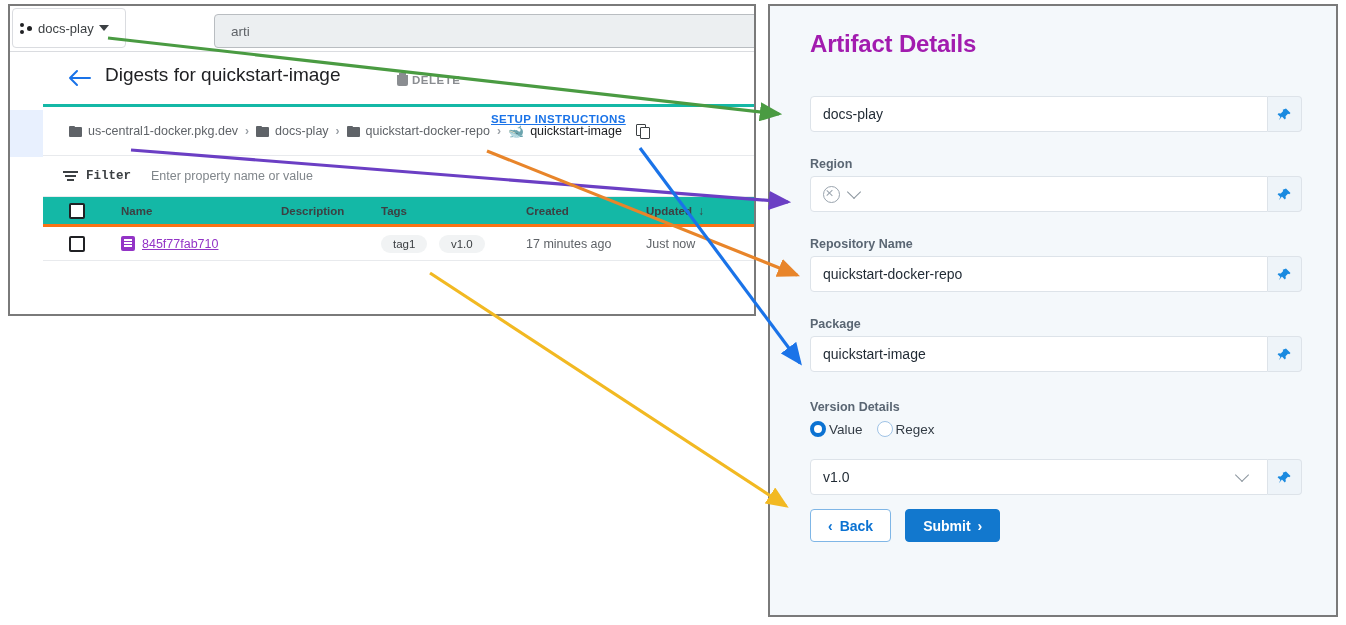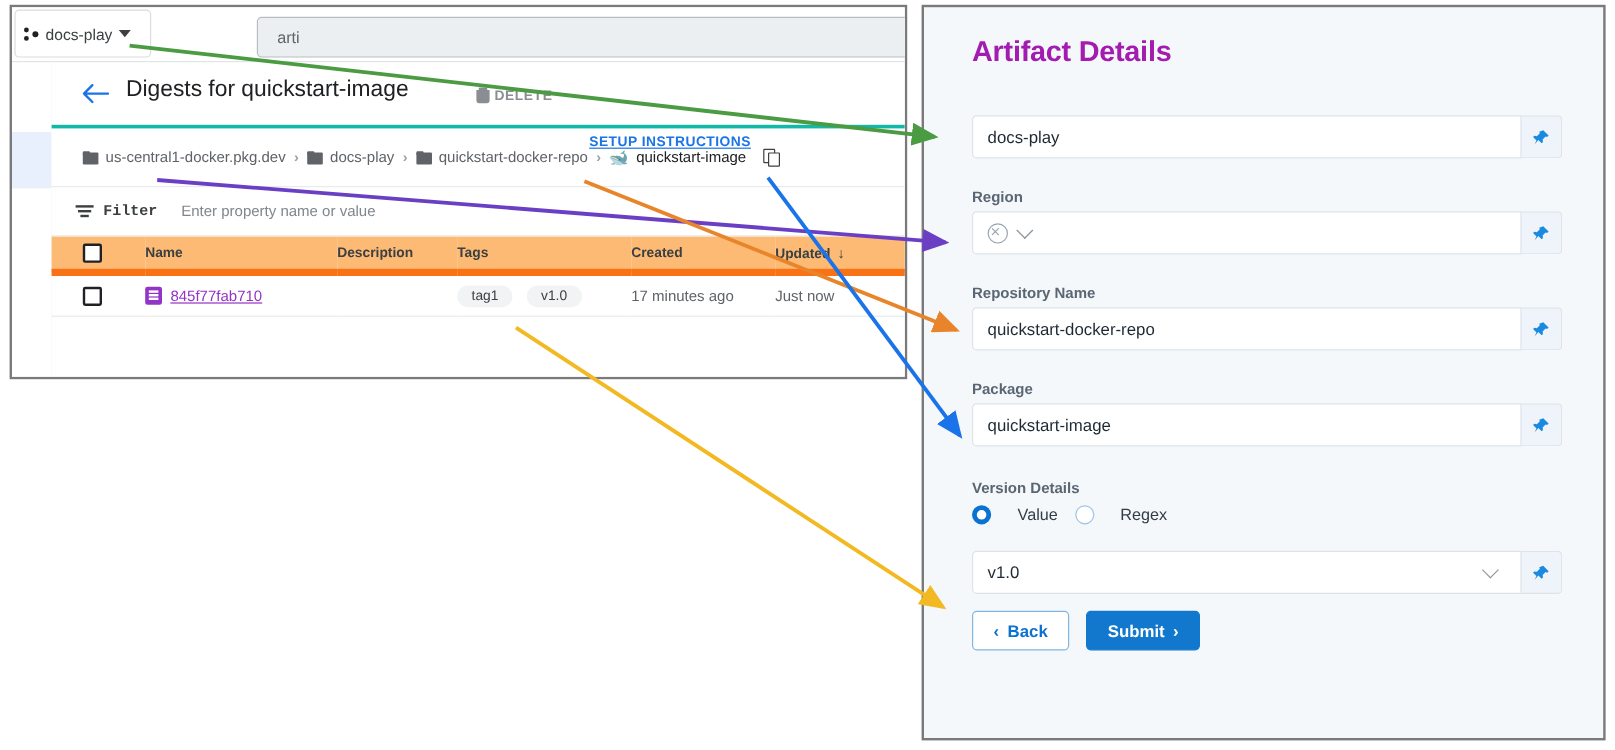--- a/index.html
+++ b/index.html
@@ -66,22 +66,22 @@
       display:flex;align-items:center;padding-left:20px;gap:8px;}
   .filt-ic{width:15px;height:12px;position:relative;}
   .filt-ic i{position:absolute;height:1.7px;background:#3c4043;left:0;}
   .filt-ic i:nth-child(1){width:15px;top:1px;}
   .filt-ic i:nth-child(2){width:11px;top:5px;left:2px;}
   .filt-ic i:nth-child(3){width:7px;top:9px;left:4px;}
   .filt-lab{font-size:12.5px;font-weight:700;color:#3c4043;font-family:Liberation Mono, monospace;}
   .filt-ph{font-size:12.5px;color:#80868b;margin-left:12px;}
 
   table.dtab{width:100%;border-collapse:collapse;table-layout:fixed;}
-  table.dtab th{background:#fdba74;text-align:left;font-size:11.5px;font-weight:700;
-      color:#3c4043;height:27px;padding:0;border-bottom:6px solid #f97316;}
+  table.dtab th{background:#14b8a6;text-align:left;font-size:11.5px;font-weight:700;
+      color:#3c4043;height:27px;padding:0;border-bottom:3px solid #f97316;}
   table.dtab td{height:33px;padding:0;font-size:12.5px;color:#5f6368;
       border-bottom:1px solid #e8eaed;}
   .c-chk{width:52px;padding-left:26px!important;}
   .c-name{width:160px;}
   .c-desc{width:100px;}
   .c-tags{width:145px;}
   .c-created{width:120px;}
   .c-updated{width:110px;}
   .chk{width:16px;height:16px;border:2px solid #202124;border-radius:2px;
       background:#fff;box-sizing:border-box;cursor:pointer;display:block;}
@@ -112,21 +112,21 @@
       cursor:pointer;box-sizing:border-box;}
   .clear-ic{width:15px;height:15px;border:1.4px solid #9aa4ae;border-radius:50%;
       position:relative;margin-right:9px;cursor:pointer;flex:0 0 15px;}
   .clear-ic:before,.clear-ic:after{content:"";position:absolute;left:5.3px;top:2.2px;
       width:1.3px;height:8px;background:#9aa4ae;}
   .clear-ic:before{transform:rotate(45deg);}
   .clear-ic:after{transform:rotate(-45deg);}
   .chev{width:9px;height:9px;border-right:1.6px solid #8b959e;border-bottom:1.6px solid #8b959e;
       transform:rotate(45deg);margin-right:8px;margin-bottom:4px;cursor:pointer;flex:0 0 9px;}
   .radios{display:flex;align-items:center;gap:14px;margin-top:7px;}
-  .radio{display:flex;align-items:flex-start;gap:22px;cursor:pointer;}
+  .radio{display:flex;align-items:center;gap:3px;cursor:pointer;}
   .rdot{width:16px;height:16px;border-radius:50%;box-sizing:border-box;}
   .rdot.on{border:4.5px solid #0b72d2;background:#fff;}
   .rdot.off{border:1.8px solid #9fc3e6;background:#fff;}
   .rlab{font-size:13.5px;color:#333c45;}
   .info-ic{display:inline-block;width:13px;height:13px;border:1.4px solid #7aa9d8;
       border-radius:50%;color:#7aa9d8;font-size:9.5px;line-height:11px;text-align:center;
       font-weight:700;margin-left:5px;vertical-align:-2px;font-family:"Liberation Serif",serif;}
   .btnrow{display:flex;gap:14px;margin-top:14px;}
   .btn{height:33px;border-radius:4px;font-size:14px;font-weight:700;cursor:pointer;
       display:flex;align-items:center;justify-content:center;gap:7px;box-sizing:border-box;}

